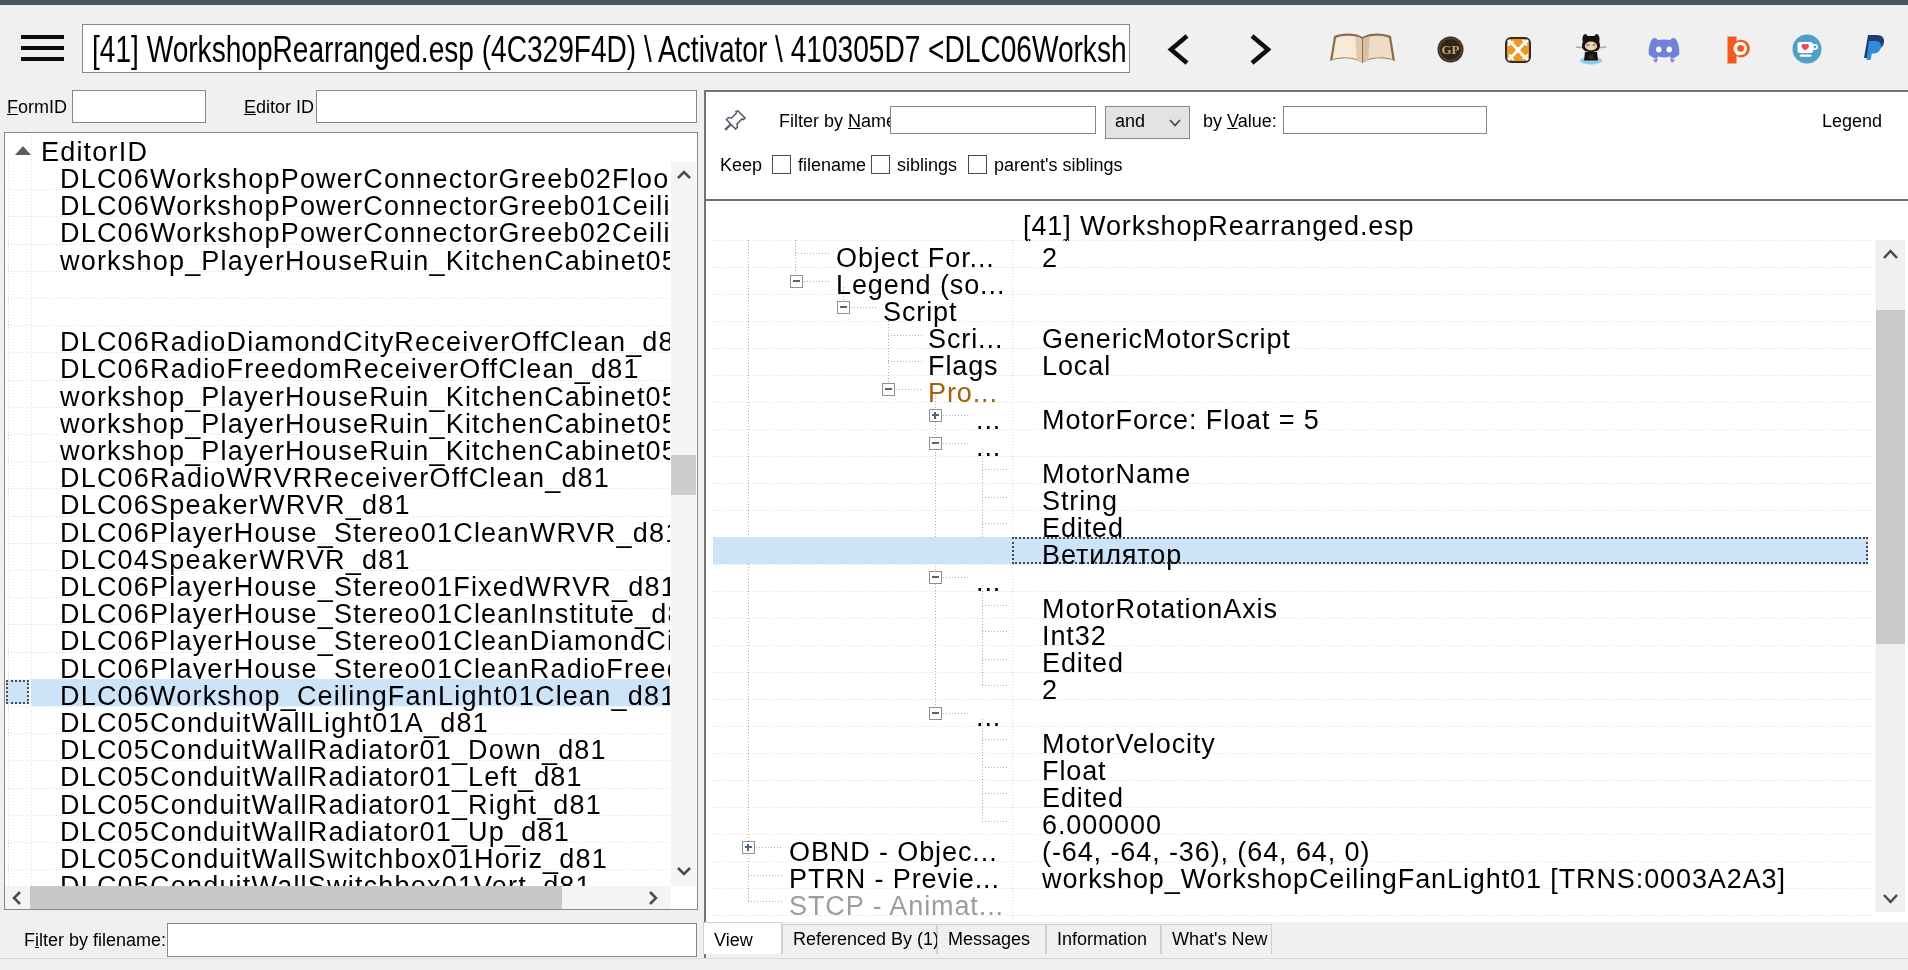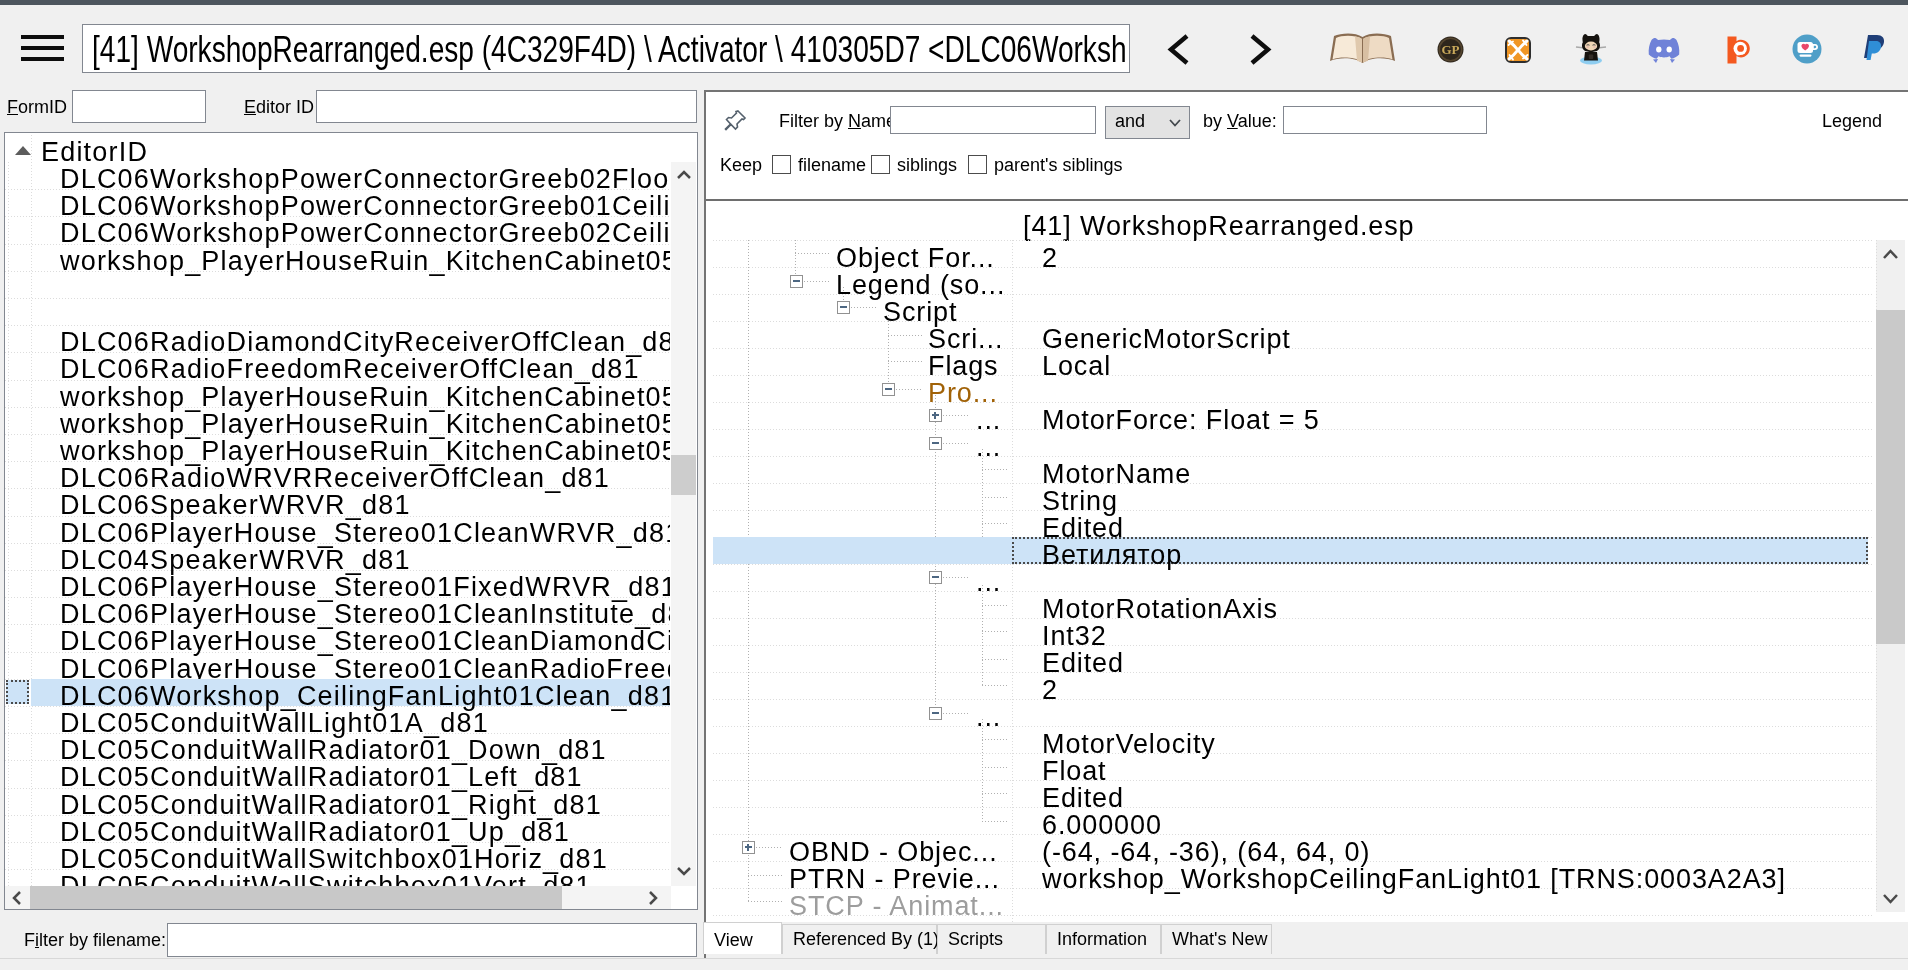--- a/index.html
+++ b/index.html
@@ -327,18 +327,18 @@
 <svg class="abs" style="left:1882px;top:893px;" width="17" height="12">
     <polyline class="chev" points="2,2 8.5,9 15,2"></polyline>
   </svg>
 <div class="abs" style="left:1876px;top:310px;width:29px;height:334px;background:#c9c9c9;"></div>
 <div class="abs" style="left:706px;top:923px;width:1202px;height:31px;background:#f0f0f0;"></div>
 <div class="abs" style="left:703px;top:922px;width:79px;height:32px;background:#fff;border:1px solid #d0d0d0;border-bottom:none;"></div>
 <div class="sm" style="left:714px;top:930px;">View</div>
 <div class="abs" style="left:782px;top:924px;width:155px;height:30px;background:#f0f0f0;border:1px solid #d0d0d0;border-bottom:none;"></div>
 <div class="sm" style="left:793px;top:929px;">Referenced By (1)</div>
 <div class="abs" style="left:937px;top:924px;width:109px;height:30px;background:#f0f0f0;border:1px solid #d0d0d0;border-bottom:none;"></div>
-<div class="sm" style="left:948px;top:929px;">Scripts</div>
+<div class="sm" style="left:948px;top:929px;">Messages</div>
 <div class="abs" style="left:1046px;top:924px;width:115px;height:30px;background:#f0f0f0;border:1px solid #d0d0d0;border-bottom:none;"></div>
 <div class="sm" style="left:1057px;top:929px;">Information</div>
 <div class="abs" style="left:1161px;top:924px;width:111px;height:30px;background:#f0f0f0;border:1px solid #d0d0d0;border-bottom:none;"></div>
 <div class="sm" style="left:1172px;top:929px;">What's New</div>
 <div class="abs" style="left:0;top:958px;width:1908px;height:1px;background:#d8d8d8;"></div>
 <div class="abs" style="left:0;top:959px;width:1908px;height:11px;background:#f0f0f0;"></div>
 </body></html>

